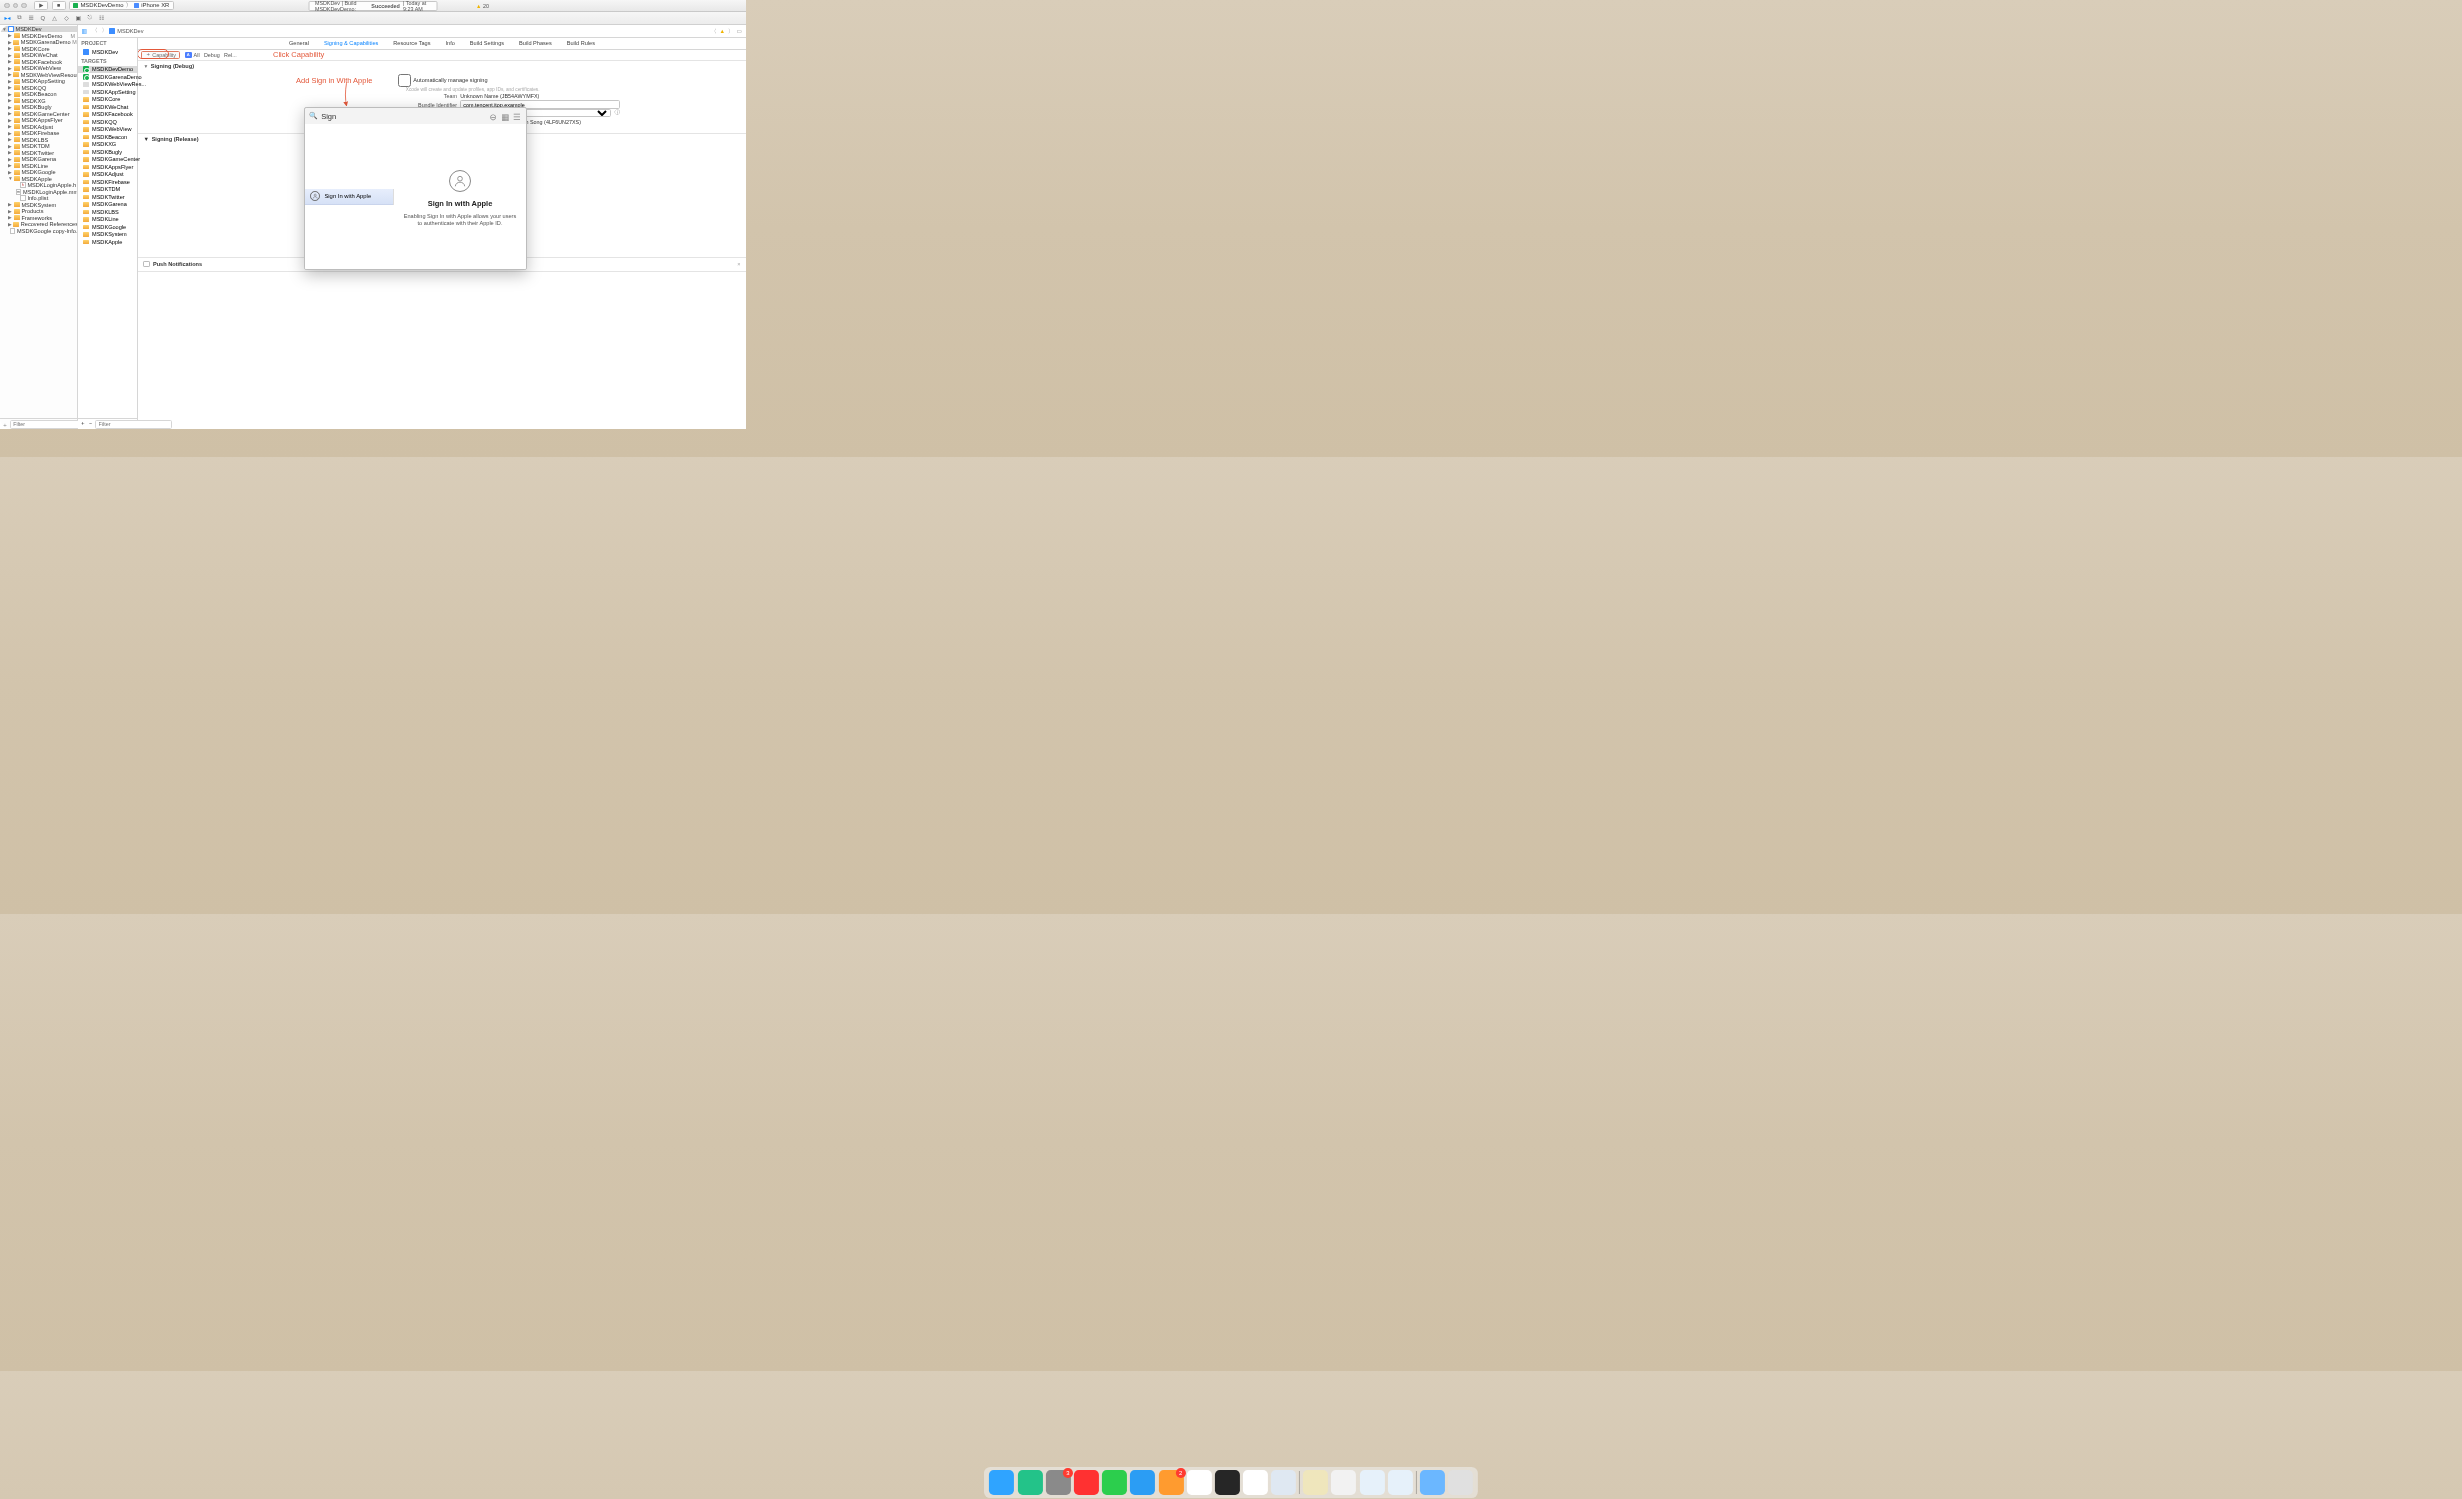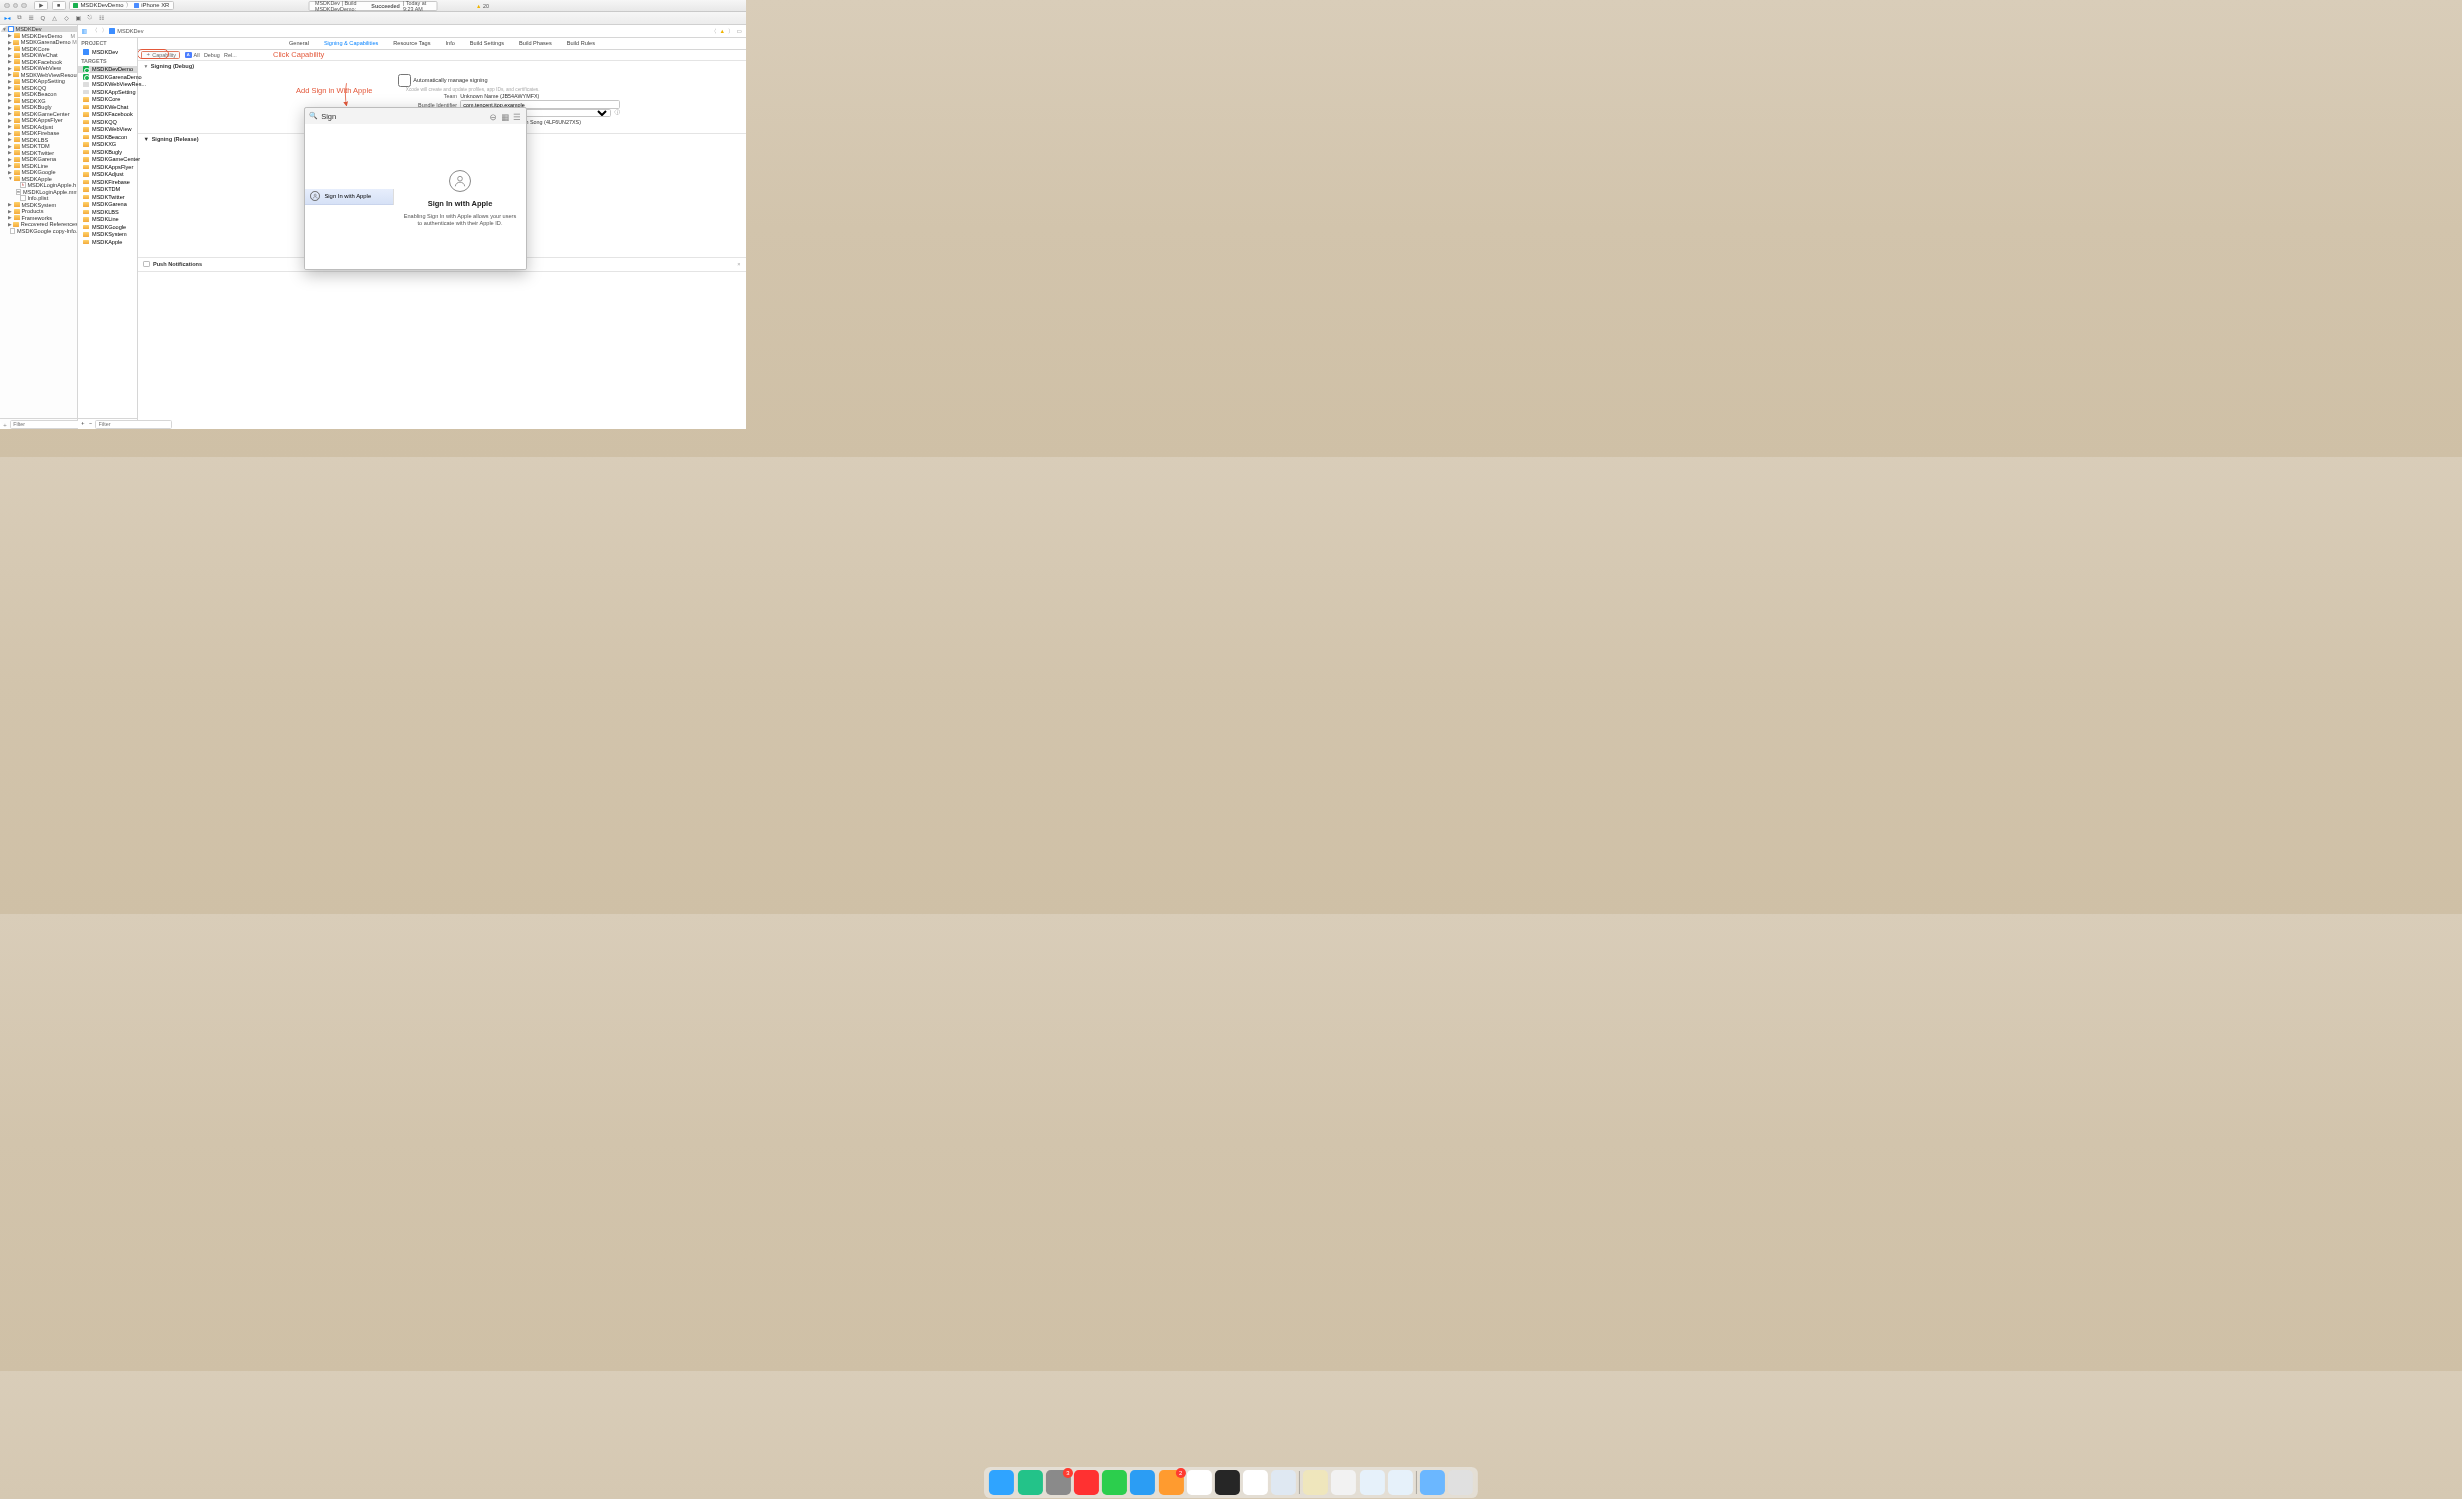--- a/index.html
+++ b/index.html
@@ -547,21 +547,21 @@
               <b>Push Notifications</b>
               <span class="x">×</span>
             </div>
           </div>
         </div>
       </div>
     </div>
   </div>
 </div>
 
-<div class="annot-text" style="top:86px;left:296px;">Add Sign in With Apple</div>
+<div class="annot-text" style="top:76px;left:296px;">Add Sign in With Apple</div>
 <svg class="annot-arrow" style="top:82px;left:339px;" width="15" height="27" viewBox="0 0 28 50">
   <defs>
       <marker id="ah" markerWidth="6" markerHeight="6" refX="5" refY="3" orient="auto">
         <path d="M0,0 L6,3 L0,6 Z" fill="#e3583a"></path>
       </marker>
     </defs>
   <path d="M14,2 Q10,25 14,44" stroke="#e3583a" stroke-width="1.5" fill="none" marker-end="url(#ah)"></path>
 </svg>
 
 <div class="popover">

